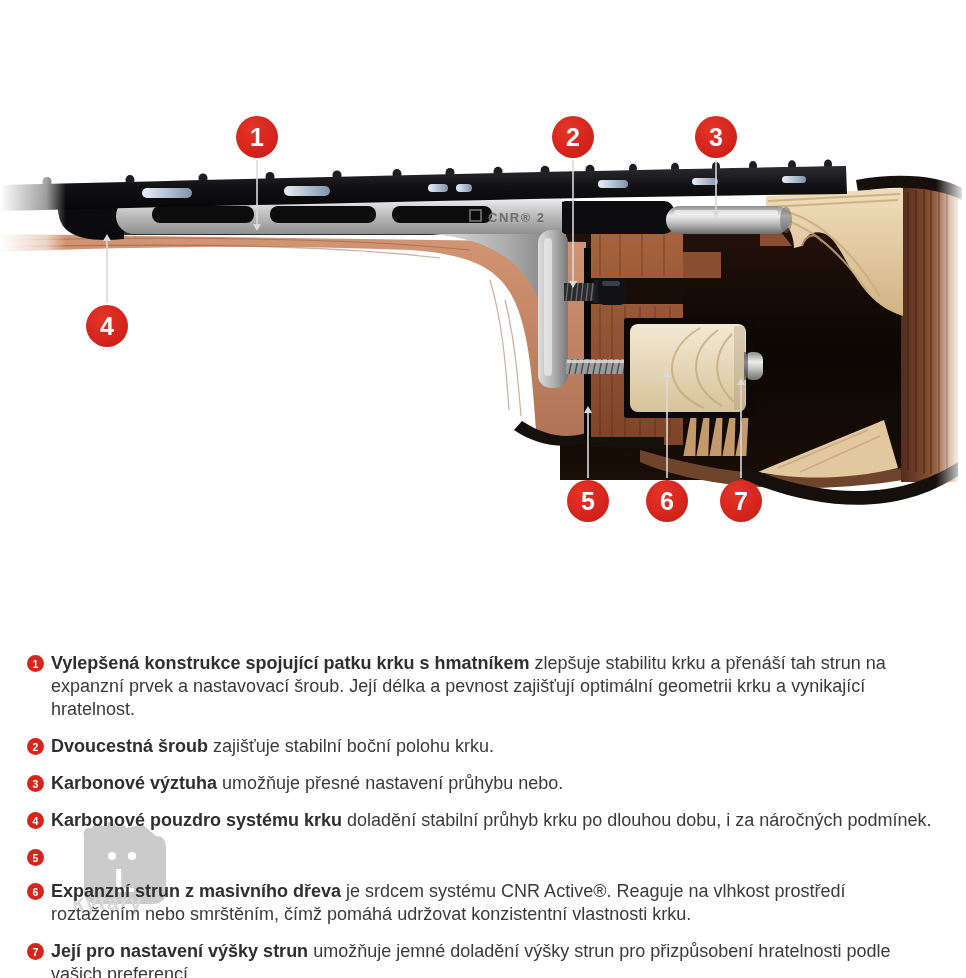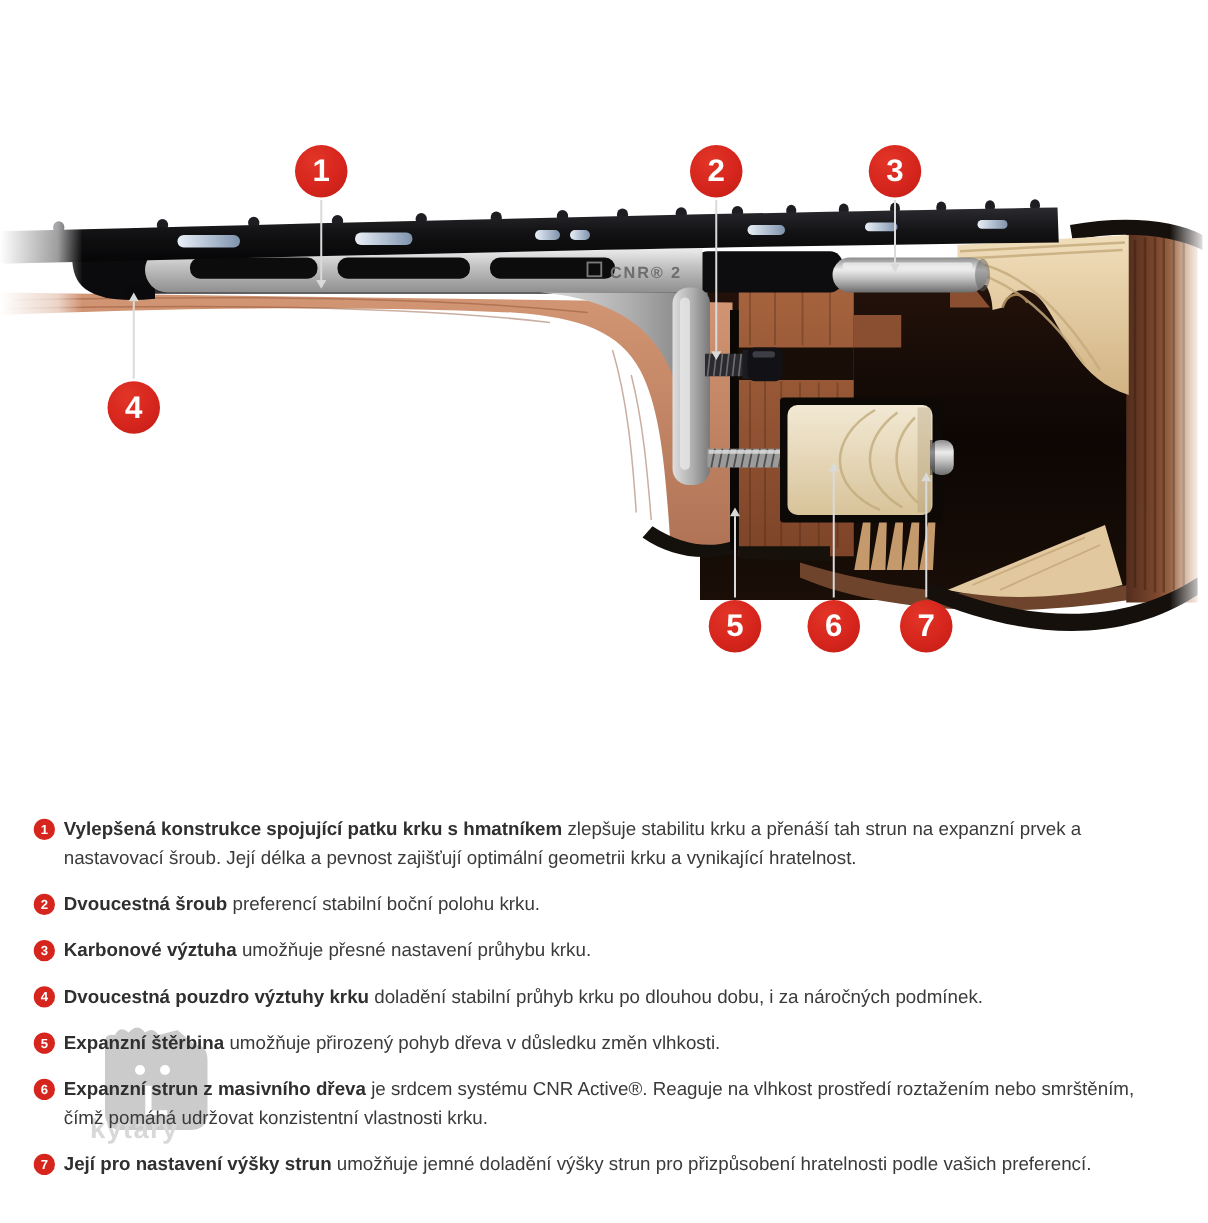--- a/index.html
+++ b/index.html
@@ -11,21 +11,21 @@
   .callout{position:absolute;width:42px;height:42px;border-radius:50%;
     background:radial-gradient(circle at 38% 30%,#e23527 0%,#d6251d 55%,#c01d14 100%);
     color:#fff;font-size:25px;font-weight:700;display:flex;align-items:center;justify-content:center;
     z-index:3;line-height:1;}
 
   
   .legend{position:absolute;left:27px;top:652px;width:925px;z-index:2;}
   .legend .item{display:flex;align-items:flex-start;margin-bottom:14px;}
   .legend .bullet{flex:0 0 auto;width:17px;height:17px;border-radius:50%;background:#d6251d;color:#fff;
     font-size:10.5px;font-weight:700;display:flex;align-items:center;justify-content:center;margin:3px 7px 0 0;}
-  .legend p{margin:0;font-size:15px;line-height:23px;color:#3a3a3a;max-width:885px;}
+  .legend p{margin:0;font-size:18px;line-height:23px;color:#3a3a3a;max-width:885px;}
   .legend b{font-weight:700;color:#2f2f2f;}
 
   
   .watermark{position:absolute;left:70px;top:818px;z-index:1;opacity:.55;pointer-events:none;}
   .watermark .wm-word{position:absolute;left:2px;top:72px;font-size:22px;font-weight:700;
     color:#b9b9b9;letter-spacing:1px;}
 </style>
 </head>
 <body>
 
@@ -265,36 +265,35 @@
 
   <div class="legend">
 
     <div class="item">
       <span class="bullet">1</span>
       <p><b>Vylepšená konstrukce spojující patku krku s hmatníkem</b><span> zlepšuje stabilitu krku a přenáší tah strun na expanzní prvek a nastavovací šroub. Její délka a pevnost zajišťují optimální geometrii krku a vynikající hratelnost.</span></p>
     </div>
 
     <div class="item">
       <span class="bullet">2</span>
-      <p><b>Dvoucestná šroub</b><span> preferencí stabilní boční polohu krku.</span></p>
+      <p><b>Dvoucestná šroub</b><span> zajišťuje stabilní boční polohu krku.</span></p>
     </div>
 
     <div class="item">
       <span class="bullet">3</span>
-      <p><b>Karbonové výztuha</b><span> umožňuje přesné nastavení průhybu krku.</span></p>
+      <p><b>Karbonové výztuha</b><span> umožňuje přesné nastavení průhybu nebo.</span></p>
     </div>
 
     <div class="item">
       <span class="bullet">4</span>
-      <p><b>Dvoucestná pouzdro výztuhy krku</b><span> doladění stabilní průhyb krku po dlouhou dobu, i za náročných podmínek.</span></p>
+      <p><b>Karbonové pouzdro systému krku</b><span> doladění stabilní průhyb krku po dlouhou dobu, i za náročných podmínek.</span></p>
     </div>
 
     <div class="item">
       <span class="bullet">5</span>
-      <p><b>Expanzní štěrbina</b><span> umožňuje přirozený pohyb dřeva v důsledku změn vlhkosti.</span></p>
     </div>
 
     <div class="item">
       <span class="bullet">6</span>
       <p><b>Expanzní strun z masivního dřeva</b><span> je srdcem systému CNR Active®. Reaguje na vlhkost prostředí roztažením nebo smrštěním, čímž pomáhá udržovat konzistentní vlastnosti krku.</span></p>
     </div>
 
     <div class="item">
       <span class="bullet">7</span>
       <p><b>Její pro nastavení výšky strun</b><span> umožňuje jemné doladění výšky strun pro přizpůsobení hratelnosti podle vašich preferencí.</span></p>

